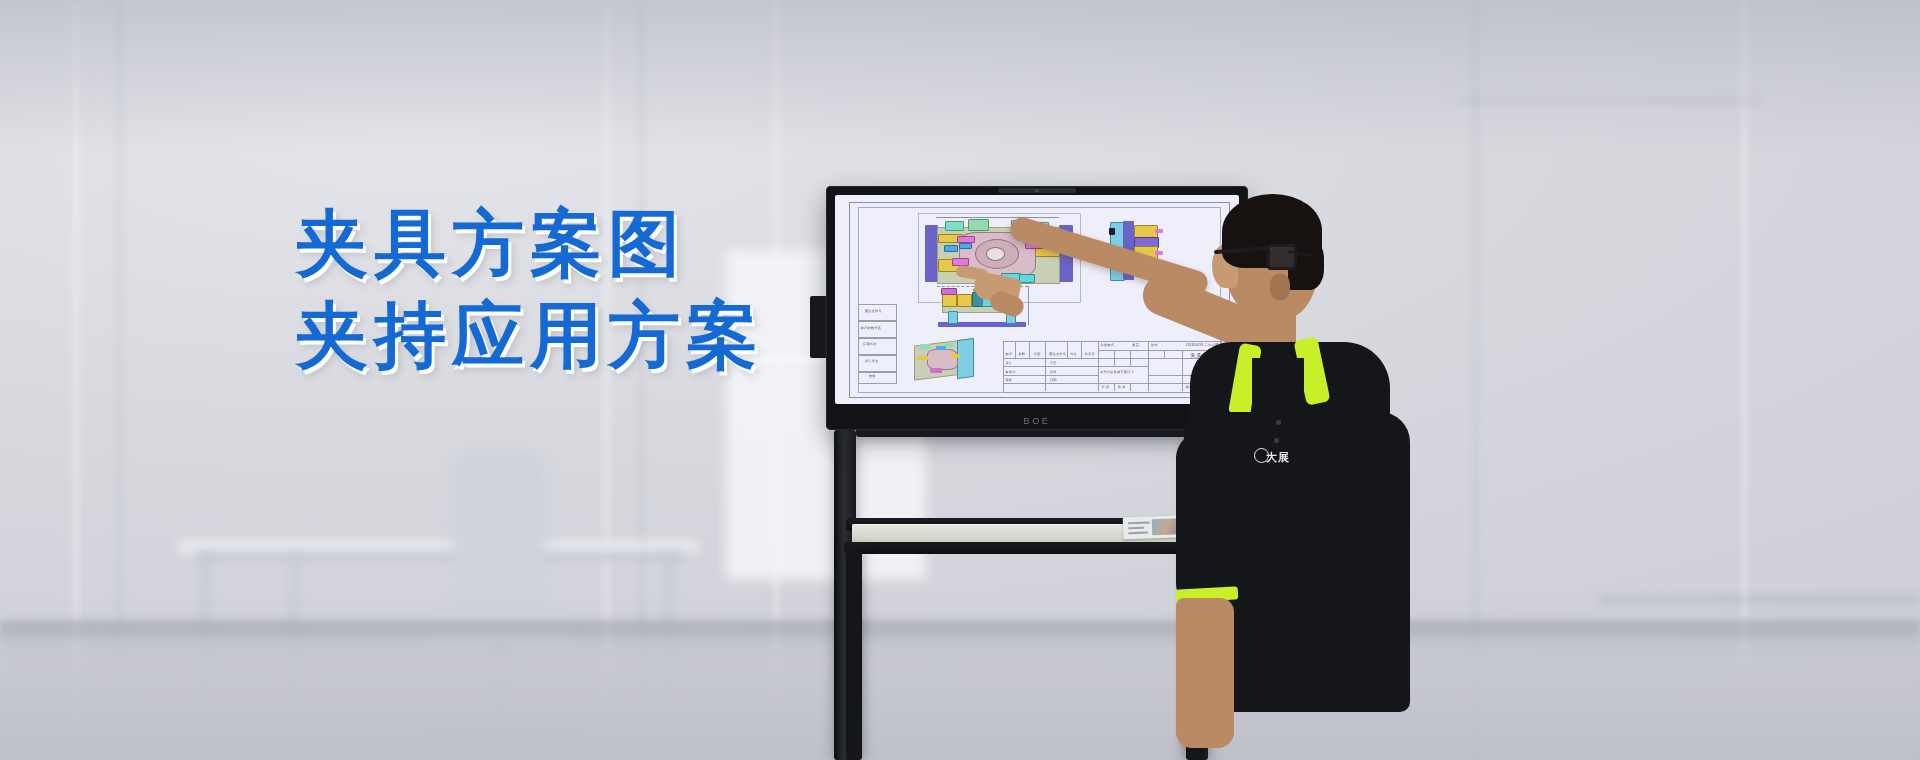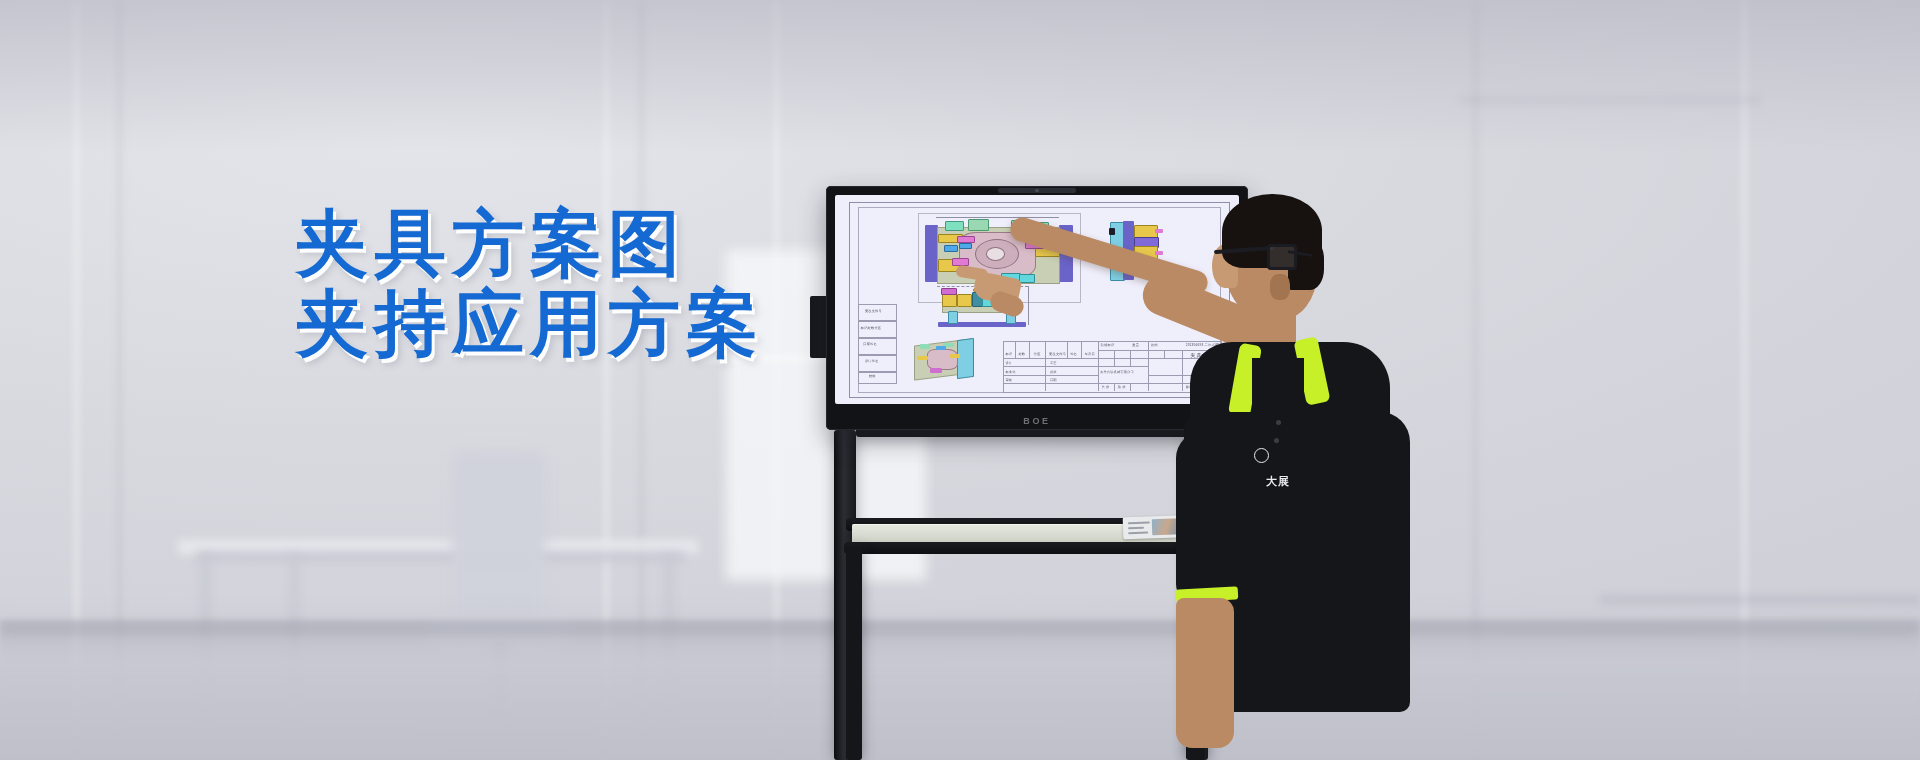--- a/index.html
+++ b/index.html
@@ -49,21 +49,21 @@
   .partition{position:absolute;background:rgba(246,247,250,.8);filter:blur(6px);}
 
   
   .copy{position:absolute;left:296px;top:206px;width:640px;}
   .headline{
     color:#1469d2;
     font-size:72px;line-height:74px;font-weight:700;letter-spacing:6px;
     text-shadow:3px 4px 0 rgba(255,255,255,.95), 5px 6px 7px rgba(120,125,140,.30);
     white-space:nowrap;
   }
-  .headline.l2{margin-top:6px;}
+  .headline.l2{margin-top:18px;}
   .subline{
     margin-top:30px;color:#4a4c52;font-size:31px;line-height:38px;
     letter-spacing:1px;font-weight:400;white-space:nowrap;
     text-shadow:1px 1px 0 rgba(255,255,255,.7);
   }
 
   
   .cart-col{position:absolute;background:#15161a;border-radius:3px;
     box-shadow:0 0 14px rgba(40,42,50,.35);}
   .cart-col.sheen{background:linear-gradient(90deg,#0d0e11 0%,#2b2d33 45%,#17181c 100%);}
@@ -83,21 +83,21 @@
   .monitor{position:absolute;left:826px;top:186px;width:422px;height:244px;
     background:#121317;border-radius:5px;
     box-shadow:0 10px 26px rgba(35,38,48,.40), 0 0 0 1px #26282e inset;}
   .bezel-inner{position:absolute;left:9px;top:9px;right:9px;bottom:26px;
     background:#0a0b0e;border-radius:2px;overflow:hidden;}
   .cam-strip{position:absolute;left:50%;top:2px;transform:translateX(-50%);
     width:78px;height:5px;background:#2c2e35;border-radius:2px;}
   .cam-dot{position:absolute;left:50%;top:3px;transform:translateX(-50%);
     width:4px;height:3px;background:#4a4d56;border-radius:50%;}
   .boe{position:absolute;left:50%;bottom:4px;transform:translateX(-50%);
-    color:#6e7076;font-size:9px;letter-spacing:2.6px;font-weight:700;text-align:center;}
+    color:#6e7076;font-size:9px;letter-spacing:2.6px;font-weight:400;text-align:center;}
   .pwr-led{position:absolute;right:14px;bottom:10px;width:3px;height:3px;
     background:#2f6ad8;border-radius:50%;box-shadow:0 0 4px #3d7ae8;}
   .mount-box{position:absolute;left:810px;top:296px;width:20px;height:62px;
     background:#17181d;border-radius:2px;}
 
   
   .cad{position:absolute;inset:0;background:#efeefb;}
   .cad-border{position:absolute;left:3.5%;top:3.5%;right:2.2%;bottom:3.0%;
     border:1px solid #8e8fa6;}
   .cad-border2{position:absolute;left:5.6%;top:5.6%;right:4.4%;bottom:5.2%;
@@ -366,21 +366,21 @@
 
     <div class="p-el shirt" style="left:14px;top:230px;width:226px;height:300px;
          border-radius:18px 30px 10px 10px;"></div>
     <div class="p-el shirt" style="left:6px;top:250px;width:60px;height:170px;
          border-radius:26px 6px 10px 18px;"></div>
     <div class="p-el neon" style="left:6px;top:406px;width:62px;height:13px;
          transform:rotate(-3deg);border-radius:3px;"></div>
     <div class="p-el skin" style="left:6px;top:416px;width:58px;height:150px;
          border-radius:8px 14px 16px 16px;"></div>
 
-    <div class="chest-logo" style="left:96px;top:268px;margin-top:24px;">大展</div>
+    <div class="chest-logo" style="left:96px;top:268px;">大展</div>
     <div class="p-el" style="left:84px;top:266px;width:13px;height:13px;border:1.6px solid #e9eaec;
          border-radius:50%;"></div>
 
     <div class="p-el" style="left:106px;top:238px;width:5px;height:5px;background:#3b3d45;
          border-radius:50%;"></div>
     <div class="p-el" style="left:104px;top:256px;width:5px;height:5px;background:#3b3d45;
          border-radius:50%;"></div>
   </div>
 
 </div>

